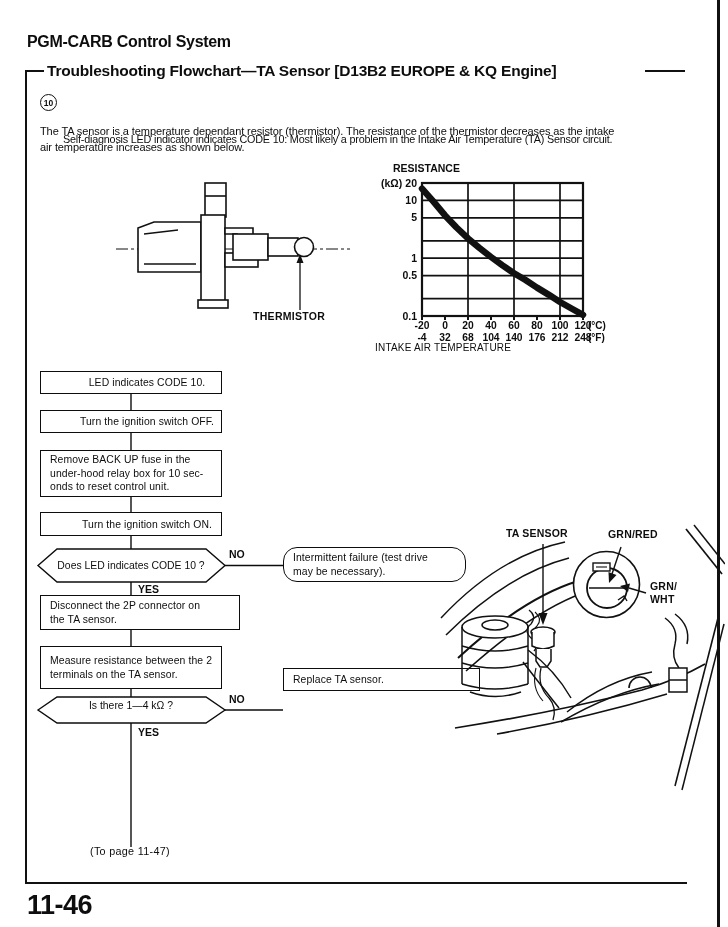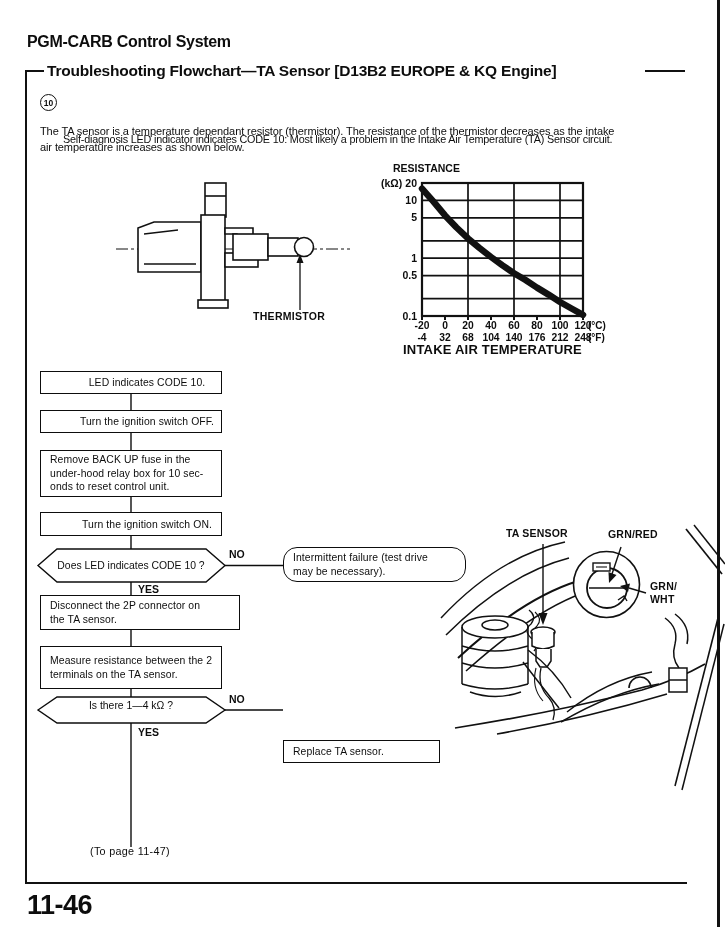--- a/index.html
+++ b/index.html
@@ -17,21 +17,21 @@
   
   .code-badge {
     left:40px; top:94px; width:17px; height:17px; border:1.6px solid #111; border-radius:50%;
     font-size:8.5px; font-weight:700; display:flex; align-items:center; justify-content:center;
   }
   .note-text { left:63px; top:97px; font-size:10.8px; letter-spacing:-0.2px;margin-top:36px; }
   .intro-text { left:40px; top:124px; font-size:11px; letter-spacing:-0.1px; line-height:1.45; white-space:pre-line; }
   
   .chart-ylabel { left:381px; top:162px; font-size:10.5px; font-weight:700;margin-left:12px; }
   .chart-yunit  { left:381px; top:177px; font-size:10.5px; font-weight:700; }
-  .chart-xlabel { left:375px; top:342px; width:235px; text-align:center; font-size:13px; font-weight:700; letter-spacing:0.2px; }
+  .chart-xlabel { left:375px; top:342px; width:235px; font-size:10px; font-weight:400; letter-spacing:0.2px; }
   svg text { font-family:"Liberation Sans","DejaVu Sans",sans-serif; }
   
   .fig-caption { font-size:10.5px; font-weight:700; letter-spacing:0.3px; }
   .thermistor-caption { left:253px; top:310px; }
   .eng-label { font-size:10.5px; font-weight:700; letter-spacing:0.2px; white-space:pre-line; line-height:1.2; }
   
   .fbox {
     border:1.4px solid #0d0d0d; background:#fff;
     display:flex; align-items:center; font-size:10.4px; letter-spacing:0.1px;
   }
@@ -175,21 +175,21 @@
 
   <div class="abs fbox left multi" style="left:40px; top:595px; width:200px; height:35px;">Disconnect the 2P connector on
 the TA sensor.</div>
   <div class="abs fbox left multi" style="left:40px; top:646px; width:182px; height:43px;">Measure resistance between the 2
 terminals on the TA sensor.</div>
 
   <div class="abs dec-text" style="left:48px; top:697px; width:166px; height:17px;">Is there 1—4 kΩ ?</div>
   <div class="abs yn" style="left:229px; top:693px;">NO</div>
   <div class="abs yn" style="left:138px; top:726px;">YES</div>
 
-  <div class="abs fbox left" style="left:283px; top:740px; width:157px; height:23px;">Replace TA sensor.</div>
+  <div class="abs fbox left" style="left:283px; top:668px; width:197px; height:23px;">Replace TA sensor.</div>
 
   <div class="abs flow-footer" style="left:90px; top:845px;">(To page 11-47)</div>
 
   <svg class="abs" style="left:437px; top:522px;" width="288" height="290" viewBox="0 0 288 290">
     <g fill="none" stroke="#111" stroke-width="1.5">
 
       <path d="M 4 96 Q 62 34 128 20"></path>
       <path d="M 9 113 Q 70 52 132 36"></path>
       <path d="M 21 136 Q 86 76 141 59" stroke-width="2"></path>
       <path d="M 29 149 Q 96 89 146 71"></path>

